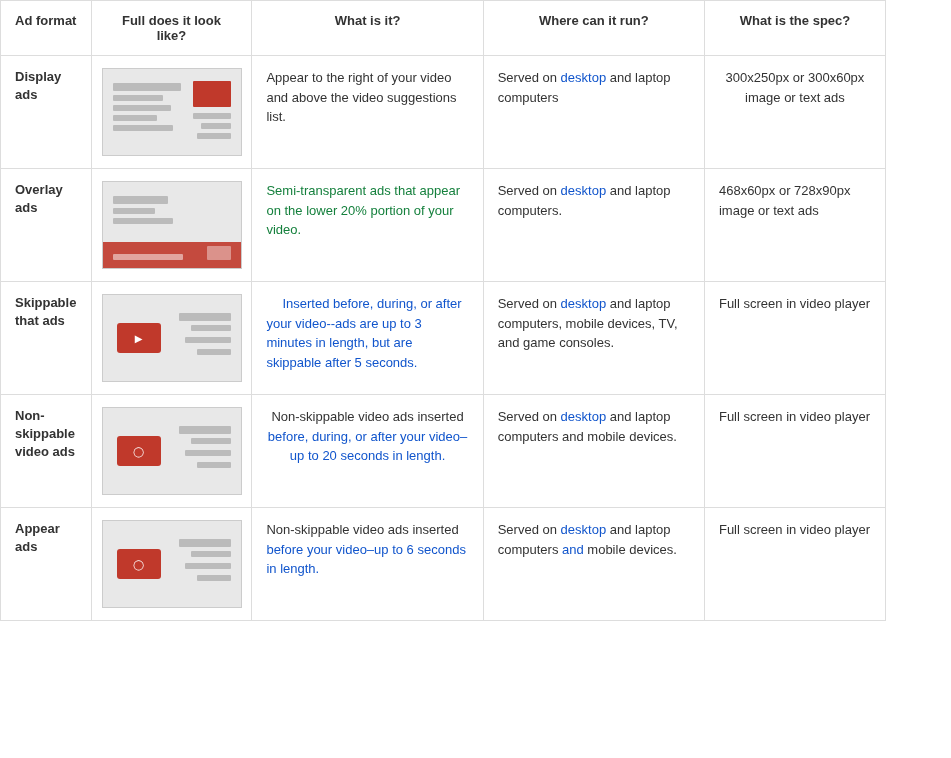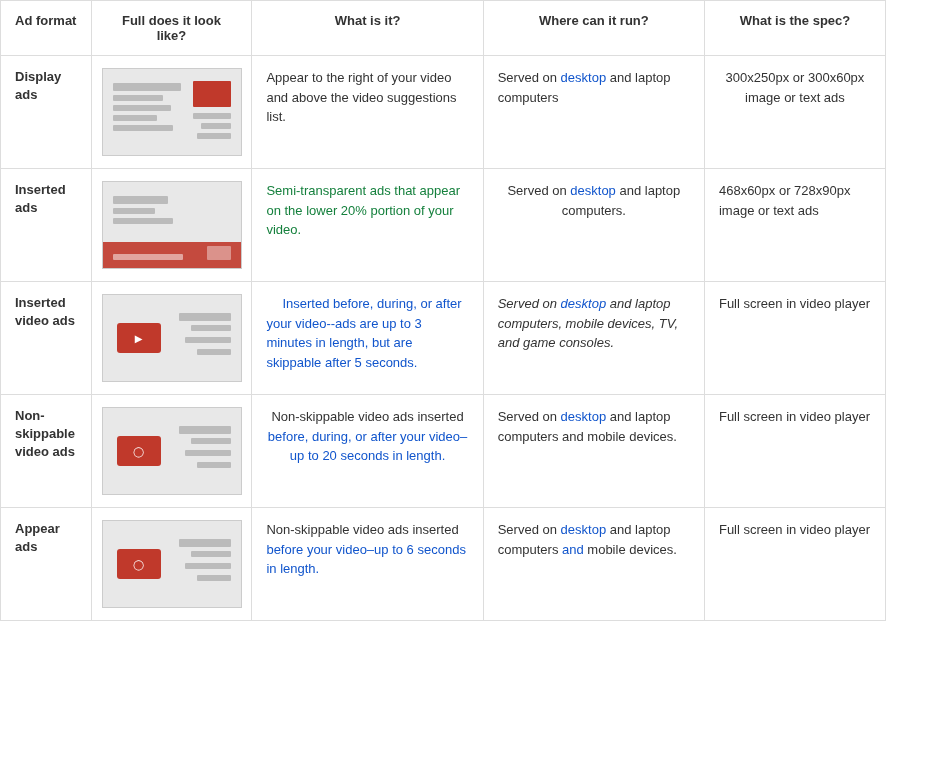--- a/index.html
+++ b/index.html
@@ -97,66 +97,66 @@
         </td>
         <td>
           <p style="color: rgb(51, 51, 51); line-height: 1.5;">Appear to the right of your video and above the video suggestions list.</p>
         </td>
         <td>
           <p style="line-height: 1.5;">Served on <span style="color:#1155cc;">desktop</span> and laptop computers</p>
         </td>
         <td style="line-height: 1.5; text-align: center;">300x250px or 300x60px image or text ads</td>
       </tr>
       <tr>
-        <td><span class="ad-name">Inserted ads</span></td>
+        <td><span class="ad-name">Overlay ads</span></td>
         <td style="padding: 12px 10px;">
           <div class="ad-img">
       <div style="width:100%;height:100%;position:relative;">
 
         <div style="position:absolute;top:14px;left:10px;width:55px;height:8px;background:#bbb;border-radius:1px;"></div>
         <div style="position:absolute;top:26px;left:10px;width:42px;height:6px;background:#bbb;border-radius:1px;"></div>
         <div style="position:absolute;top:36px;left:10px;width:60px;height:6px;background:#bbb;border-radius:1px;"></div>
 
         <div style="position:absolute;bottom:0;left:0;width:100%;height:26px;background:#c0392b;opacity:0.9;border-radius:0 0 0 0;"></div>
 
         <div style="position:absolute;bottom:8px;left:10px;width:70px;height:6px;background:rgba(255,255,255,0.5);border-radius:1px;"></div>
         <div style="position:absolute;bottom:8px;right:10px;width:24px;height:14px;background:rgba(255,255,255,0.4);border-radius:1px;"></div>
       </div>
           </div>
         </td>
         <td>
           <p style="line-height: 1.5;"><span style="color:#15803d;">Semi-transparent ads that appear on the lower 20% portion of your video.</span></p>
         </td>
         <td>
-          <p style="line-height: 1.5; text-align: center;">Served on <span style="color:#1155cc;">desktop</span> and laptop computers.</p>
+          <p style="line-height: 1.5;">Served on <span style="color:#1155cc;">desktop</span> and laptop computers.</p>
         </td>
         <td style="line-height: 1.5;">468x60px or 728x90px image or text ads</td>
       </tr>
       <tr>
-        <td><span class="ad-name">Inserted video ads</span></td>
+        <td><span class="ad-name">Skippable that ads</span></td>
         <td style="padding: 12px 10px;">
           <div class="ad-img">
       <div style="width:100%;height:100%;position:relative;">
 
         <div style="position:absolute;left:14px;top:50%;transform:translateY(-50%);width:44px;height:30px;background:#c0392b;border-radius:3px;display:flex;align-items:center;justify-content:center;">
           <span style="color:#fff;font-size:10px;">▶</span>
         </div>
 
         <div style="position:absolute;top:18px;right:10px;width:52px;height:8px;background:#bbb;border-radius:1px;"></div>
         <div style="position:absolute;top:30px;right:10px;width:40px;height:6px;background:#bbb;border-radius:1px;"></div>
         <div style="position:absolute;top:42px;right:10px;width:46px;height:6px;background:#bbb;border-radius:1px;"></div>
         <div style="position:absolute;top:54px;right:10px;width:34px;height:6px;background:#bbb;border-radius:1px;"></div>
       </div>
           </div>
         </td>
         <td>
           <p style="line-height: 1.5;"><span style="color:#1155cc;margin-left:16px;">Inserted before, during, or after your video--ads are up to 3 minutes in length, but are skippable after 5 seconds.</span></p>
         </td>
         <td>
-          <p style="line-height: 1.5; font-style: italic;">Served on <span style="color:#1155cc;">desktop</span> and laptop computers, mobile devices, TV, and game consoles.</p>
+          <p style="line-height: 1.5;">Served on <span style="color:#1155cc;">desktop</span> and laptop computers, mobile devices, TV, and game consoles.</p>
         </td>
         <td style="line-height: 1.5;">Full screen in video player</td>
       </tr>
       <tr>
         <td><span class="ad-name">Non-skippable video ads</span></td>
         <td style="padding: 12px 10px;">
           <div class="ad-img">
       <div style="width:100%;height:100%;position:relative;">
 
         <div style="position:absolute;left:14px;top:50%;transform:translateY(-50%);width:44px;height:30px;background:#c0392b;border-radius:3px;display:flex;align-items:center;justify-content:center;">

